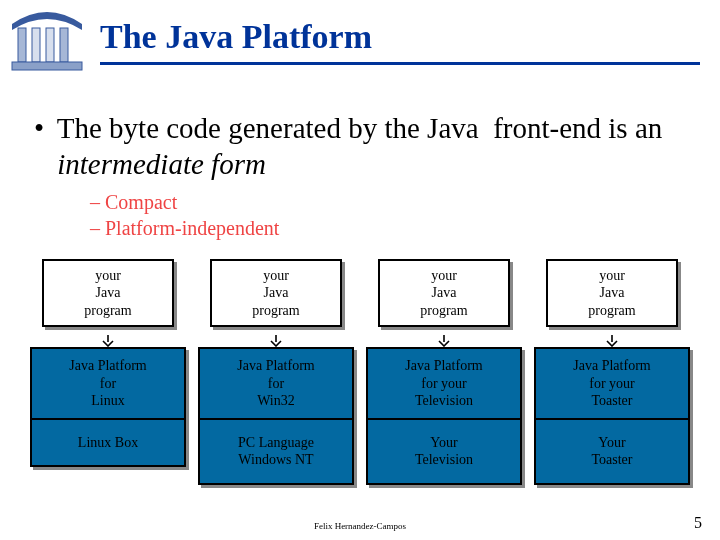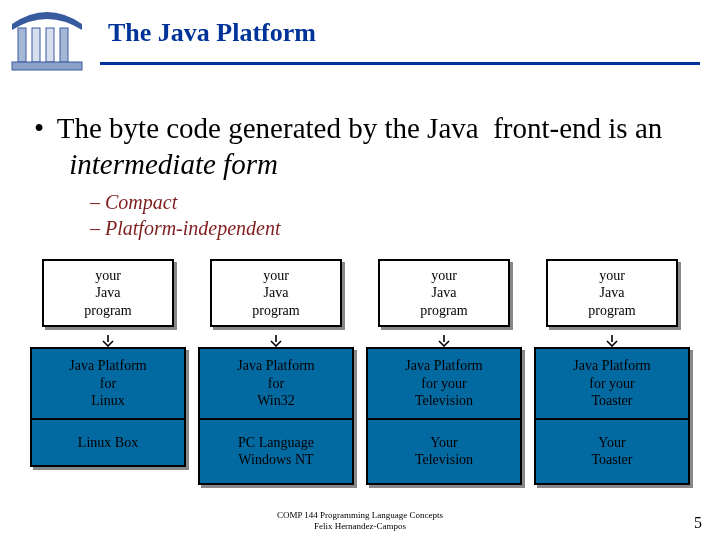--- a/index.html
+++ b/index.html
@@ -24,23 +24,23 @@
   }
   .logo {
     position: absolute;
     left: 6px;
     top: 6px;
     width: 82px;
     height: 68px;
   }
   .title {
     position: absolute;
-    left: 108px;
+    left: 100px;
     top: 18px;
-    font-size: 26px;
+    font-size: 34px;
     font-weight: bold;
     color: #003399;
   }
   .rule {
     position: absolute;
     left: 100px;
     right: 20px;
     top: 62px;
     height: 3px;
     background: #003399;
@@ -51,26 +51,25 @@
   .bullet-line {
     font-size: 29px;
     color: #000000;
     margin: 0 0 4px 0;
     line-height: 1.25;
   }
   .bullet-line .dot {
     display: inline-block;
     width: 16px;
   }
-  .bullet-line .ital { font-style: italic; margin-left: 12px; }
+  .bullet-line .ital { font-style: italic; }
   .sub-bullets {
     margin: 6px 0 18px 56px;
     font-size: 20px;
-    color: #7f1d1d;
-    font-style: italic;
+    color: #ef4444;
   }
   .sub-bullets div { line-height: 1.3; }
 
   .platforms {
     padding: 0 30px;
   }
   .columns {
     display: flex;
     justify-content: space-between;
     gap: 12px;
@@ -248,17 +247,16 @@
         </div>
         <div class="host-box">
           <div>Your</div>
           <div>Toaster</div>
         </div>
       </div>
     </div>
   </div>
 
   <div class="footer">
-    <div>COMP 144 Programming Language Concepts</div>
     <div>Felix Hernandez-Campos</div>
   </div>
   <div class="pagenum">5</div>
 </div>
 
 </body></html>

